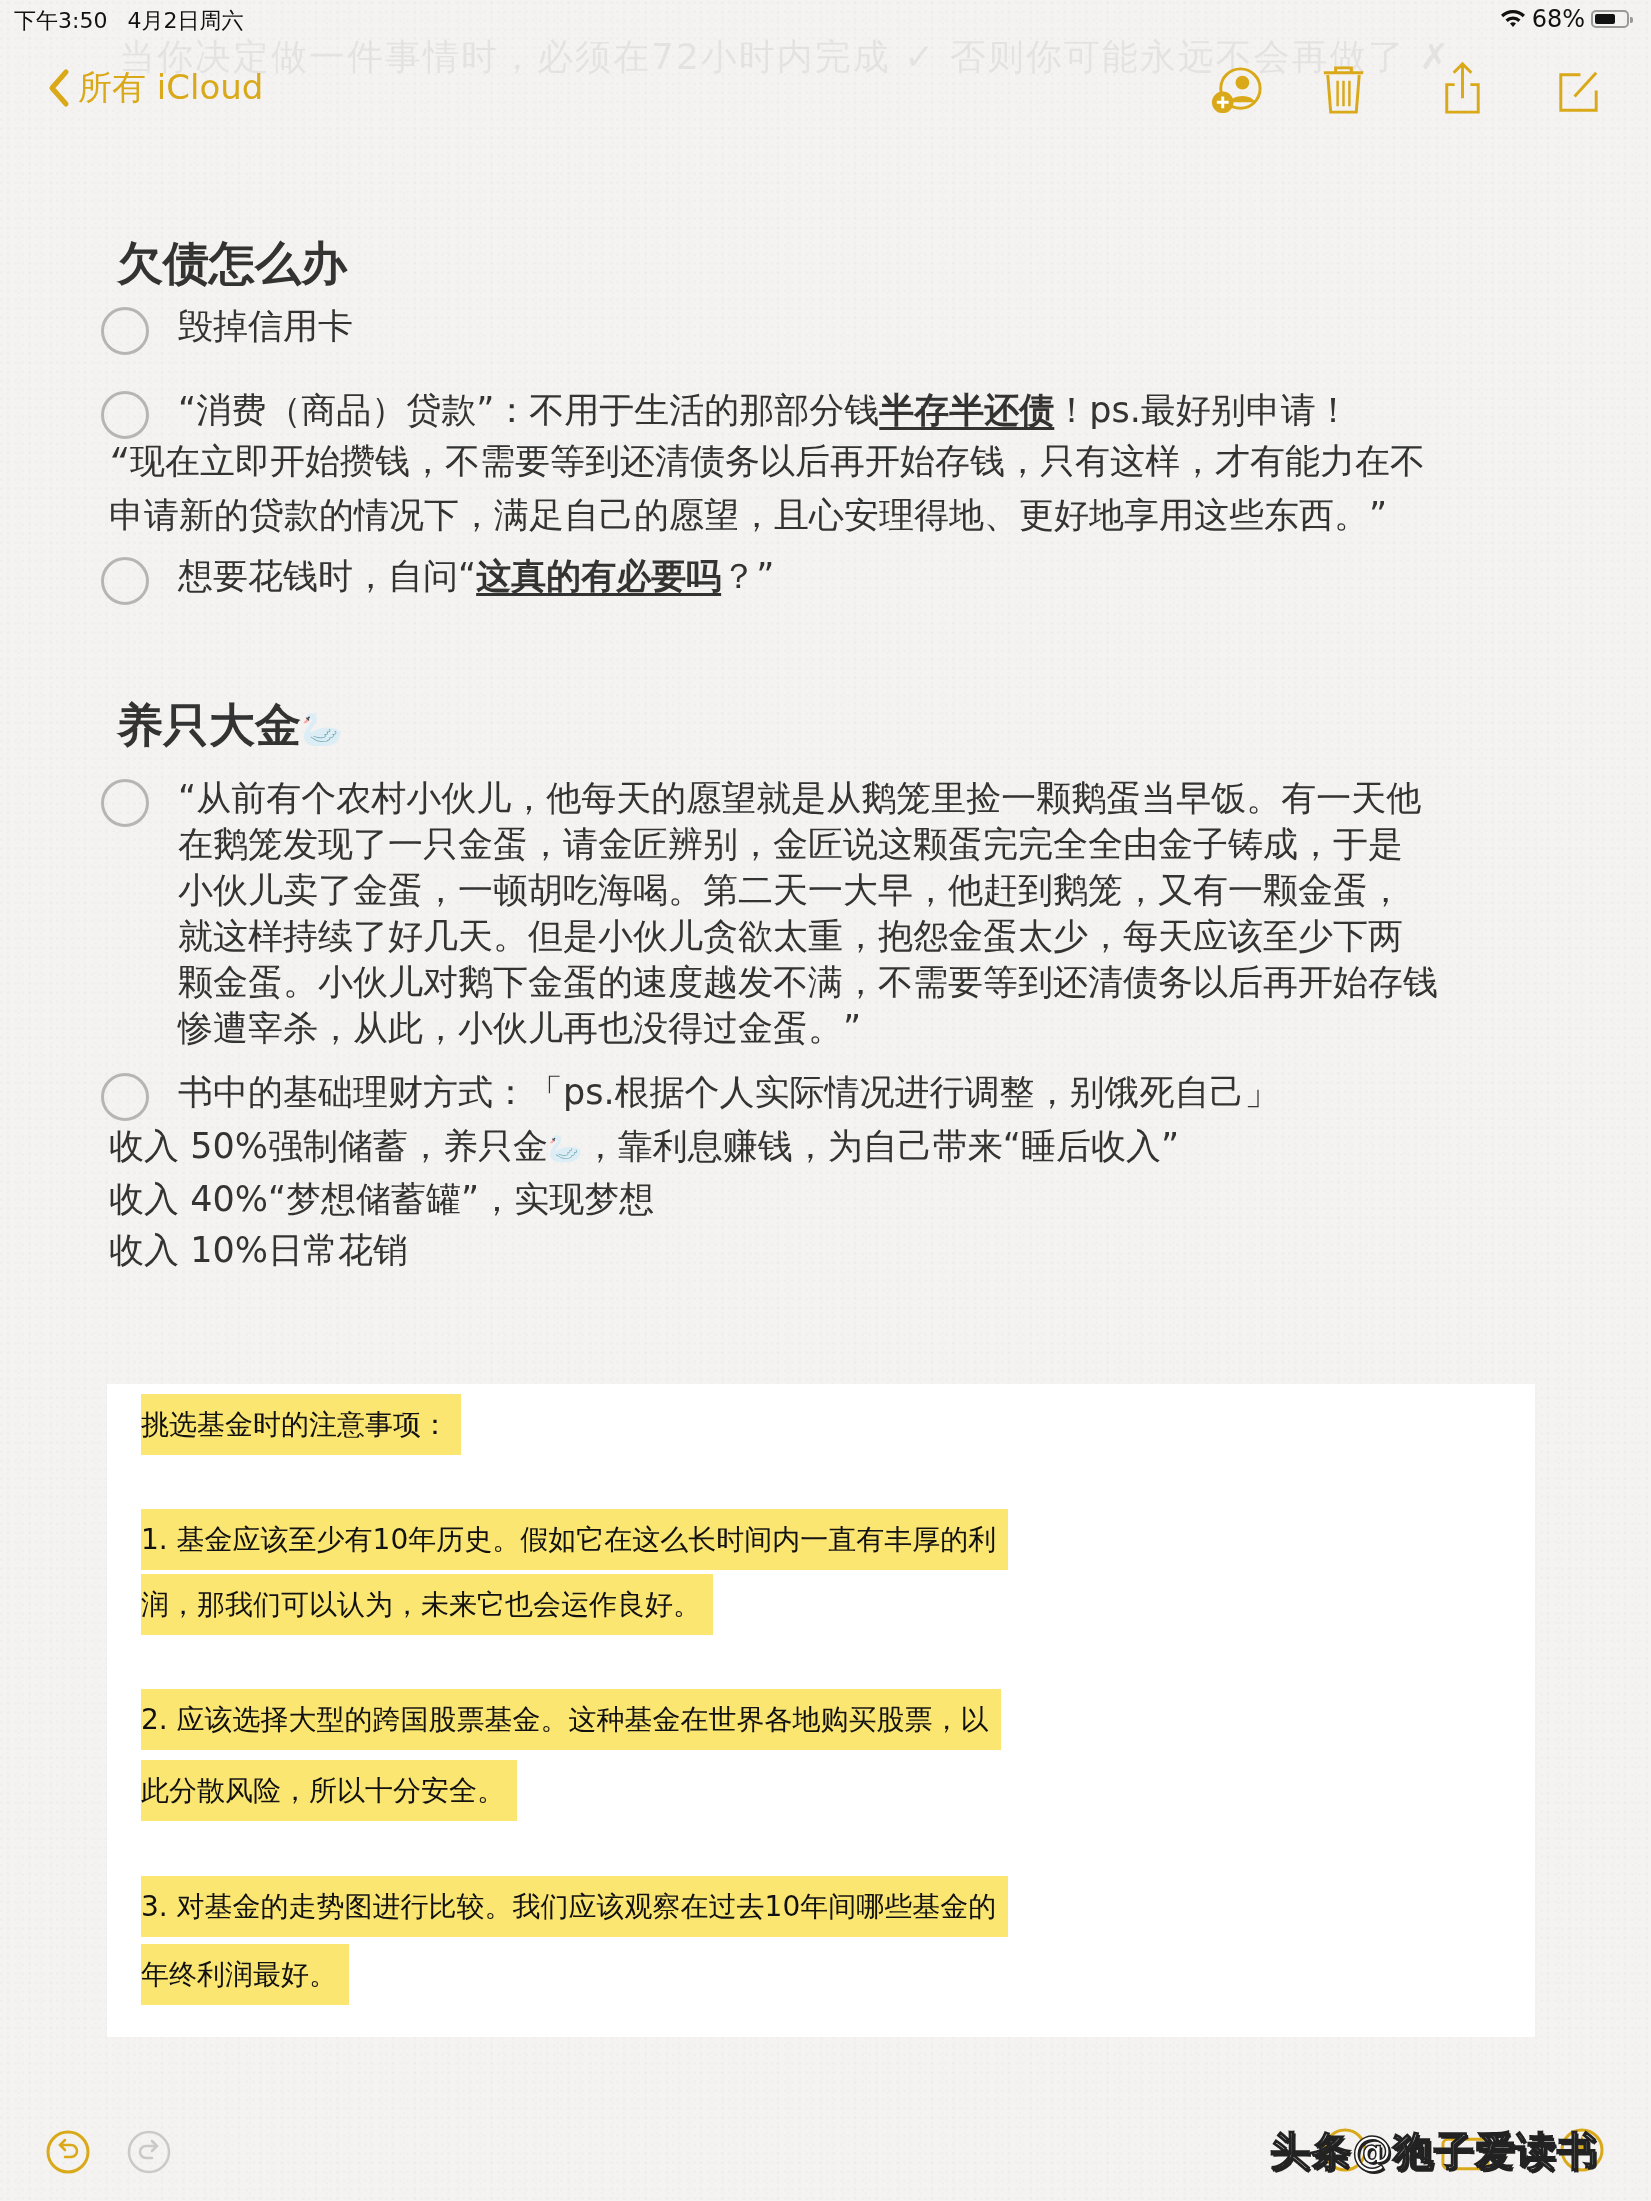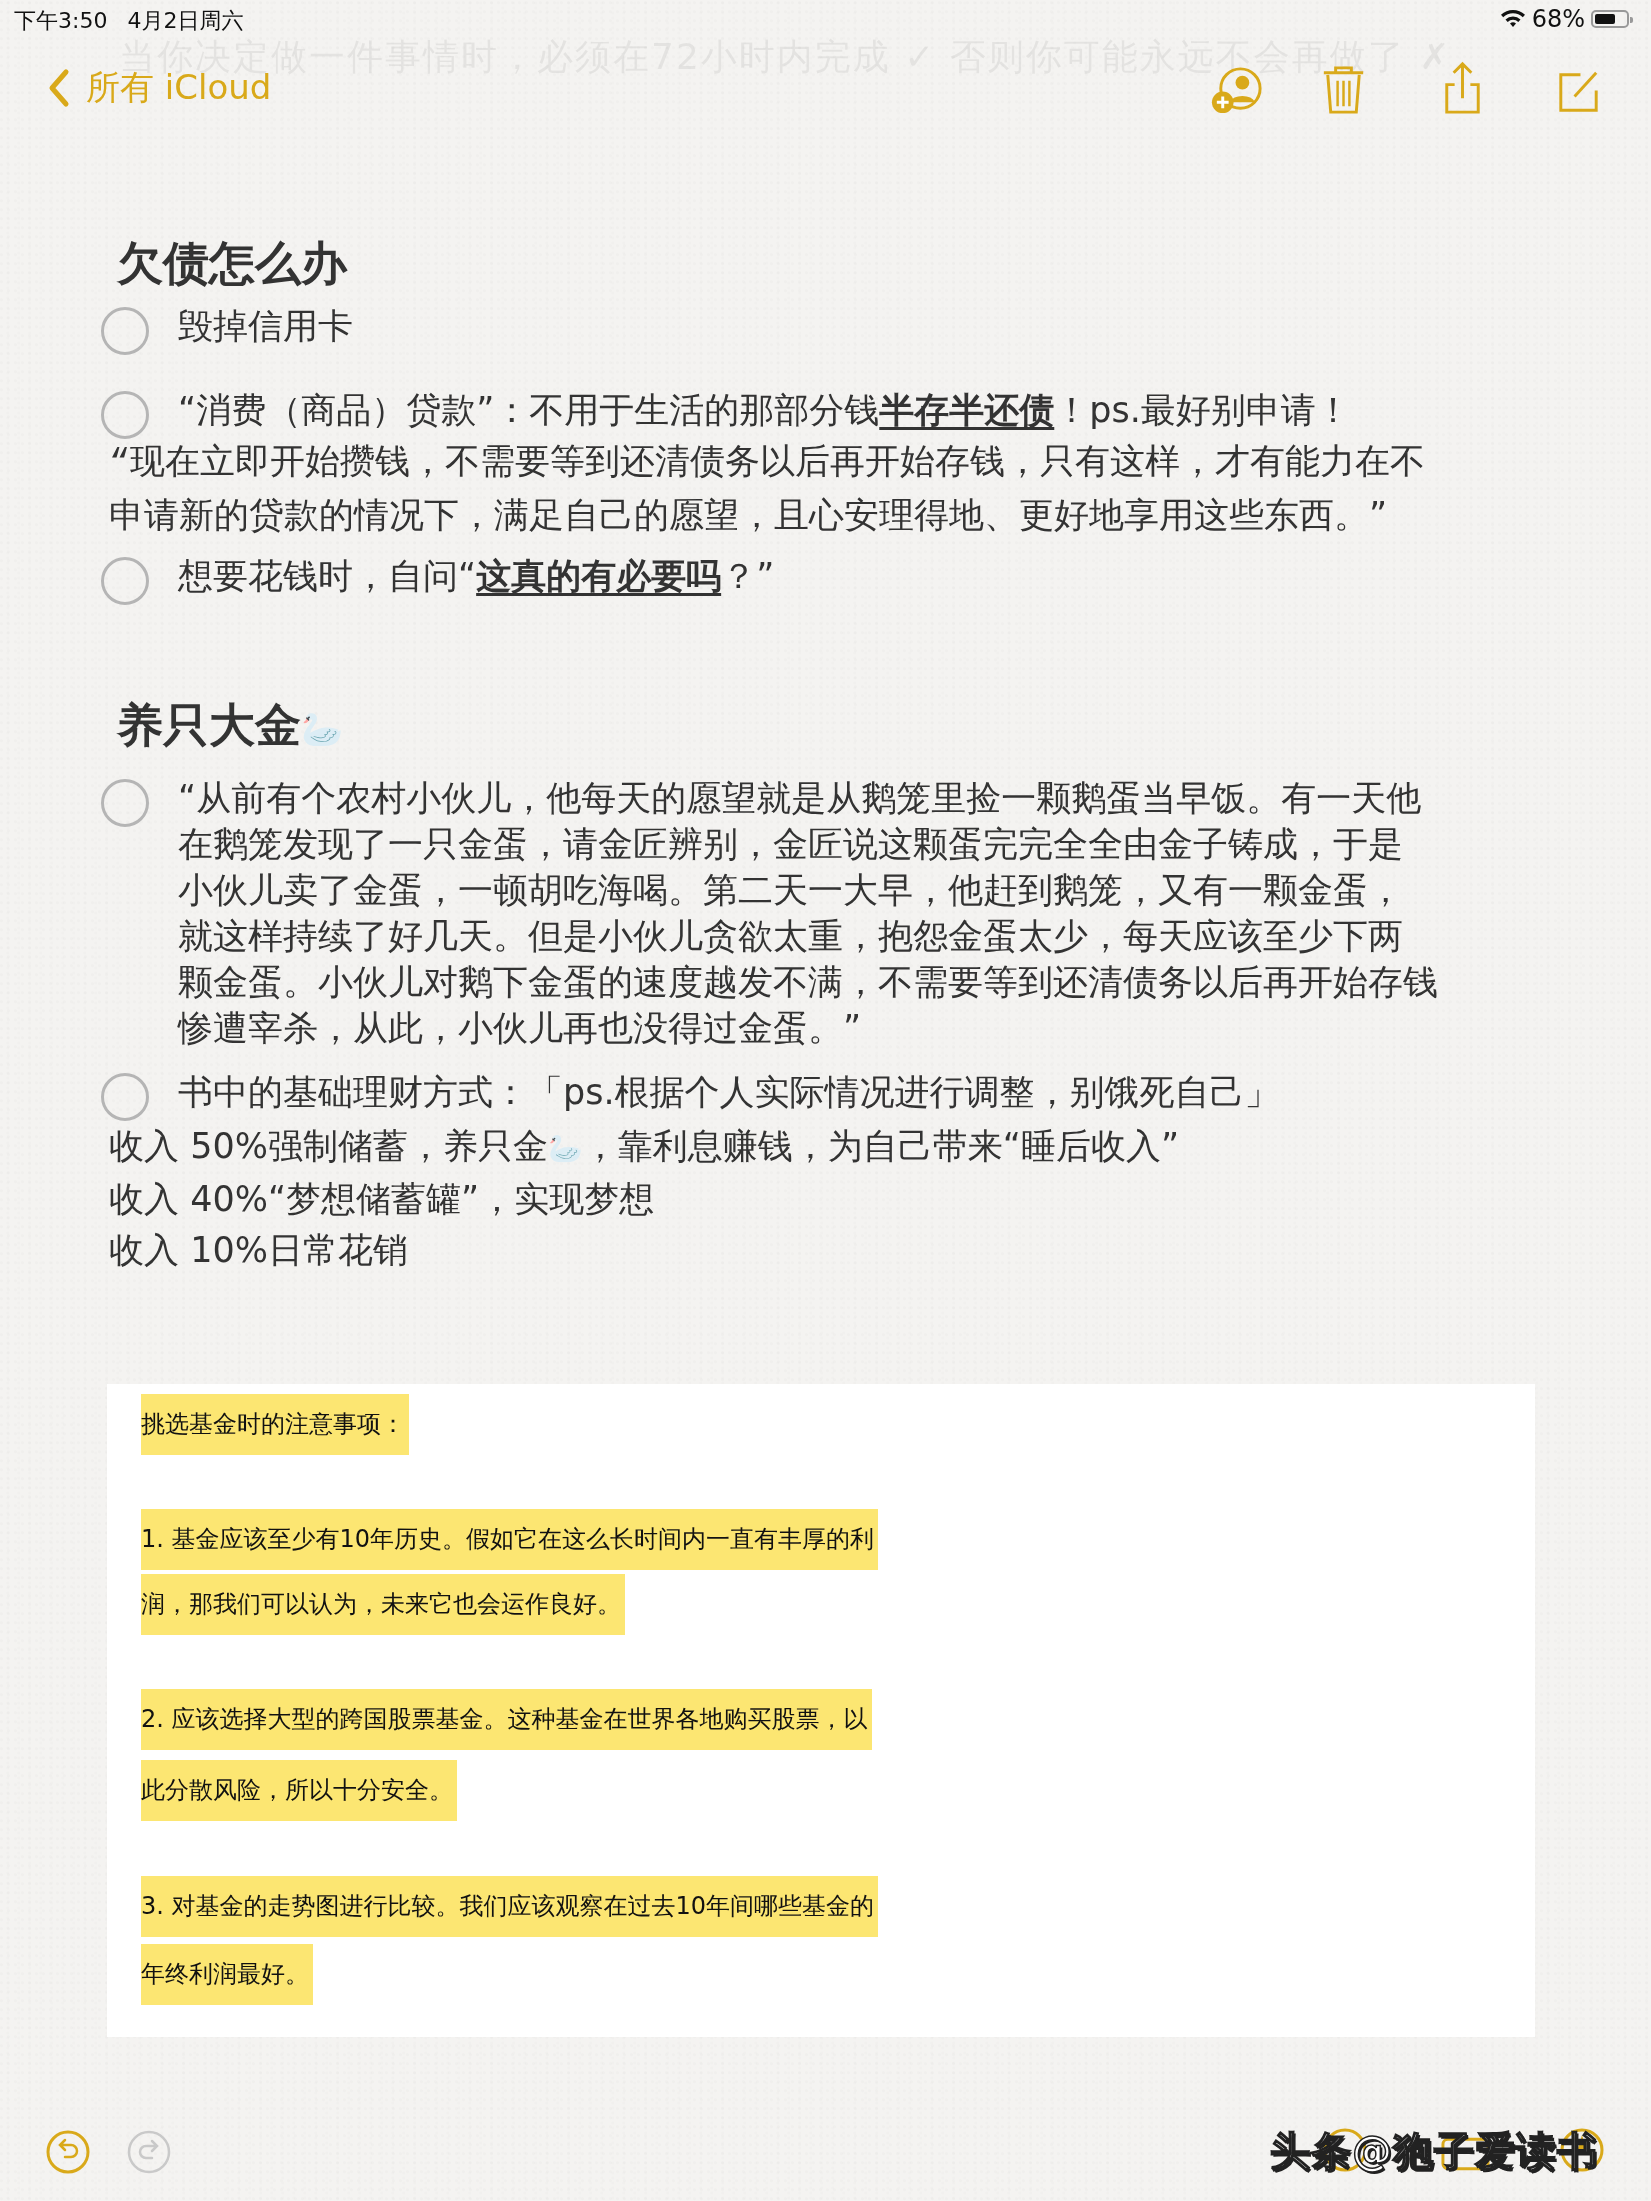--- a/index.html
+++ b/index.html
@@ -22,37 +22,37 @@
   .status-left span { margin-right:20px; }
   .status-right { position:absolute; right:22px; top:5px; display:flex; align-items:center; gap:6px; font-size:24px; color:#111; }
   .battery { width:38px; height:18px; border:2px solid #999; border-radius:5px; position:relative; padding:2px; box-sizing:border-box; }
   .battery .fill { width:68%; height:100%; background:#111; border-radius:2px; }
   .battery::after { content:""; position:absolute; right:-6px; top:5px; width:3px; height:6px; background:#999; border-radius:0 2px 2px 0; }
   .ghost {
     position:absolute; left:119px; top:33px; font-size:36px; color:#000; opacity:0.06;
     white-space:nowrap; letter-spacing:2px;
   }
   
-  .back-btn { position:absolute; left:46px; top:65px; display:flex; align-items:center; gap:16px; color:#d9a91a; font-size:34px; cursor:pointer; }
+  .back-btn { position:absolute; left:46px; top:65px; display:flex; align-items:center; gap:8px; color:#d9a91a; font-size:34px; cursor:pointer; }
   .back-btn svg { width:24px; height:40px; }
   .tb-icon { position:absolute; top:0; width:59px; height:59px; cursor:pointer; }
   .tb-icon svg { width:100%; height:100%; }
   
   .content { position:absolute; left:109px; top:224px; width:1445px; }
   h2.section { font-size:46px; font-weight:bold; color:#333; margin:8px; line-height:63px; }
   .check-row { position:relative; padding-left:69px; font-size:35px; line-height:46px; color:#333; }
   .check-row .circle {
     position:absolute; left:-8px; top:4px; width:48px; height:48px; box-sizing:border-box;
     border:3px solid #b5b5b5; border-radius:50%; cursor:pointer;
   }
   .plain { font-size:35px; line-height:51px; color:#333; }
   u { text-decoration-thickness:3px; text-underline-offset:5px; font-weight:bold; }
   
   .card { position:absolute; left:107px; top:1384px; width:1428px; height:653px; background:#fff; }
-  .hl { position:absolute; left:34px; background:#fce672; font-size:24px; line-height:61px; color:#111; padding-right:4px; }
+  .hl { position:absolute; left:34px; background:#fce672; font-size:28px; line-height:61px; color:#111; padding-right:12px; }
   
   .undo { position:absolute; left:45px; top:2129px; width:46px; height:46px; cursor:pointer; }
   .redo { position:absolute; left:126px; top:2129px; width:46px; height:46px; cursor:pointer; }
   .bottom-tools { position:absolute; top:2127px; }
   .watermark {
     position:absolute; left:1270px; top:2124px; font-size:40px; color:#fff; font-weight:bold;
     -webkit-text-stroke:1.5px #222; text-shadow:2px 2px 0 #222; letter-spacing:1px; white-space:nowrap;
   }
 </style>
 </head>

